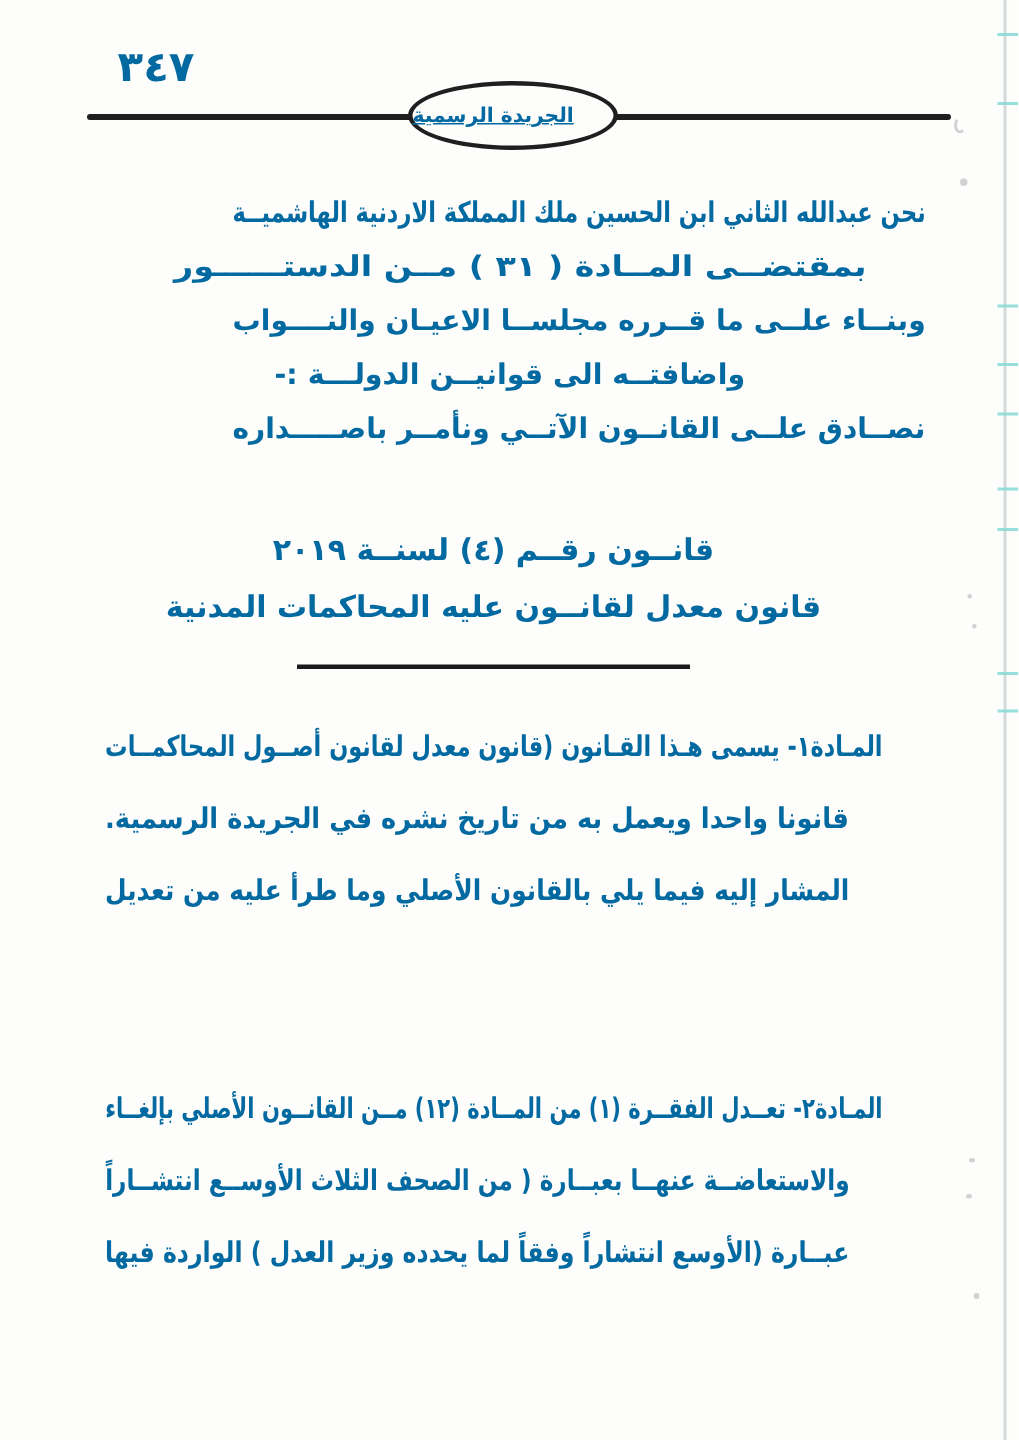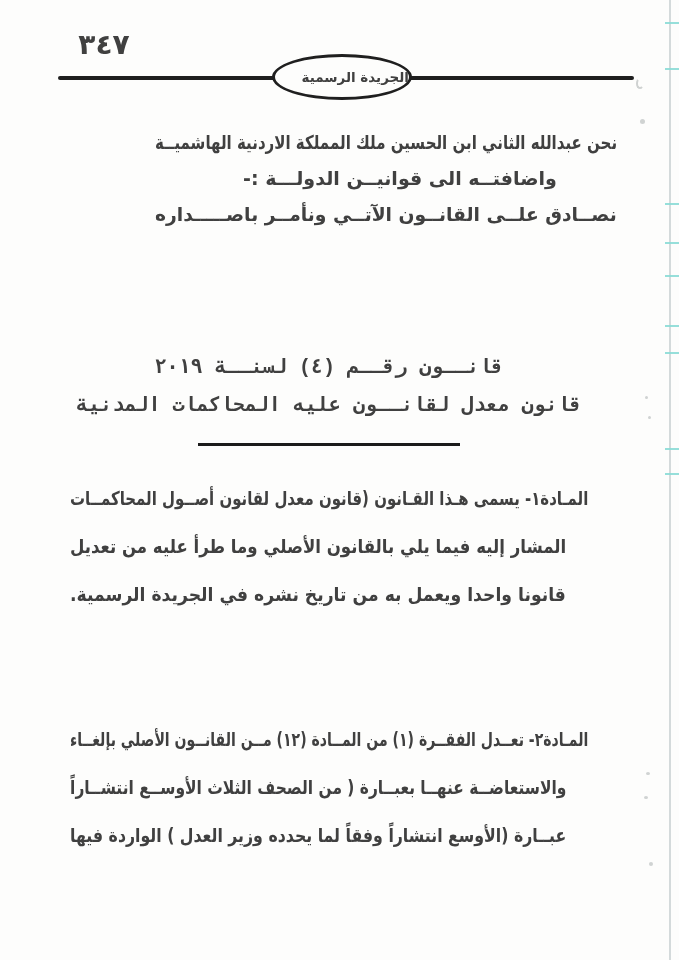--- a/index.html
+++ b/index.html
@@ -2,21 +2,21 @@
 <html lang="ar" dir="rtl"><head>
 <meta charset="utf-8">
 <style>
   * { margin:0; padding:0; box-sizing:border-box; }
   html,body { width:679px; height:960px; }
   body { background:#ffffff; font-family:"DejaVu Sans", sans-serif; }
 
   .page {
     position:relative; width:679px; height:960px;
     background:#fdfdfc; overflow:hidden;
-    color:#404040; direction:rtl;
+    color:#0369a1; direction:rtl;
   }
 
   
   .scan-edge {
     position:absolute; left:669px; top:0; width:2px; height:100%;
     background:#cdd3d5; opacity:.85;
   }
   .scan-tick {
     position:absolute; left:665px; width:14px; height:2px;
     background:#8bdcd6; opacity:.9;
@@ -36,35 +36,35 @@
     font-size:28px; font-weight:700; letter-spacing:6px;
     text-align:center; direction:ltr;
   }
   .header-rule {
     position:absolute; top:76px; left:58px; width:576px; height:4px;
     background:#1f1f1f; border-radius:2px;
   }
   .gazette-ellipse {
     position:absolute; top:54px; left:272px; width:140px; height:46px;
     background:#fdfdfc; border:3.5px solid #1f1f1f; border-radius:50%;
-    display:flex; align-items:center; justify-content:flex-start; z-index:2;
+    display:flex; align-items:center; justify-content:flex-end; z-index:2;text-decoration:underline;
   }
   .gazette-ellipse .t { font-size:13.5px; font-weight:700; }
 
   
   section { position:absolute; font-weight:700; }
   .line { white-space:nowrap; overflow:visible; }
   .line .t {
     display:inline-block; white-space:nowrap;
     transform-origin:right center;
   }
-  .line.center .t { transform-origin:center center;font-family:Liberation Mono, monospace; }
+  .line.center .t { transform-origin:center center; }
 
   .preamble { top:124px; right:62px; width:462px; font-size:19px; }
-  .preamble .line { height:36px; line-height:36px; text-align:center;margin-left:28px; }
+  .preamble .line { height:36px; line-height:36px; text-align:left;margin-left:28px; }
 
   .law-title { top:347px; right:91px; width:518px; font-size:20px; text-align:center; }
   .law-title .line { height:38px; line-height:38px; }
   .title-divider {
     width:262px; height:3px; background:#1b1b1b; margin:20px auto 0;
   }
 
   .article { right:91px; width:518px; font-size:19px; }
   .article .line { height:48px; line-height:48px; text-align:right; }
   .article .line.cont { padding-right:22px; }
@@ -79,34 +79,36 @@
   <div class="scan-edge"></div>
 
   <div class="page-number">٣٤٧</div>
   <div class="header-rule"></div>
   <div class="gazette-ellipse">
     <span class="t">الجريدة الرسمية</span>
   </div>
 
   <section class="preamble">
     <div class="line j"><span class="t" style="transform: scaleX(0.791096);">نحن عبدالله الثاني ابن الحسين ملك المملكة الاردنية الهاشميــة</span></div>
+    <div class="line j"><span class="t" style="transform: scaleX(1.16962);">بمقتضــى المــادة ( ٣١ )  مــن الدستــــــور</span></div>
+    <div class="line j"><span class="t" style="transform: scaleX(0.987179);">وبنــاء علــى ما قــرره مجلســا الاعيـان  والنــــواب</span></div>
     <div class="line shrink"><span class="t">واضافتــه الى قوانيــن الدولـــة :-</span></div>
     <div class="line j"><span class="t" style="transform: scaleX(0.985075);">نصــادق علــى القانــون الآتــي ونأمــر باصـــــداره</span></div>
   </section>
 
   <section class="law-title">
     <div class="line shrink center"><span class="t">قانــون رقــم (٤) لسنــة ٢٠١٩</span></div>
     <div class="line shrink center"><span class="t">قانون معدل لقانــون عليه المحاكمات المدنية</span></div>
     <div class="title-divider"></div>
   </section>
 
   <section class="article article-1">
     <div class="line j"><span class="t" style="transform: scaleX(0.787234);">المـادة١- يسمى هـذا القـانون (قانون معدل لقانون أصــول المحاكمــات</span></div>
+    <div class="line shrink cont"><span class="t" style="transform: scaleX(0.905109);">قانونا واحدا ويعمل به من تاريخ نشره في الجريدة الرسمية.</span></div>
     <div class="line j cont"><span class="t" style="transform: scaleX(0.871705);">المشار إليه فيما يلي بالقانون الأصلي وما طرأ عليه من تعديل</span></div>
-    <div class="line shrink cont"><span class="t" style="transform: scaleX(0.905109);">قانونا واحدا ويعمل به من تاريخ نشره في الجريدة الرسمية.</span></div>
   </section>
 
   <section class="article article-2">
     <div class="line j"><span class="t" style="transform: scaleX(0.74);">المـادة٢- تعــدل الفقــرة (١) من المــادة (١٢) مــن القانــون الأصلي بإلغــاء</span></div>
     <div class="line shrink cont"><span class="t" style="transform: scaleX(0.813115);">والاستعاضــة عنهــا بعبــارة ( من الصحف الثلاث الأوســع انتشــاراً</span></div>
     <div class="line j cont"><span class="t" style="transform: scaleX(0.829431);">عبــارة (الأوسع انتشاراً وفقاً لما يحدده وزير العدل ) الواردة فيها</span></div>
   </section>
 
 <div class="scan-tick" style="top: 22px;"></div>
     <div class="scan-tick" style="top: 68px;"></div>

